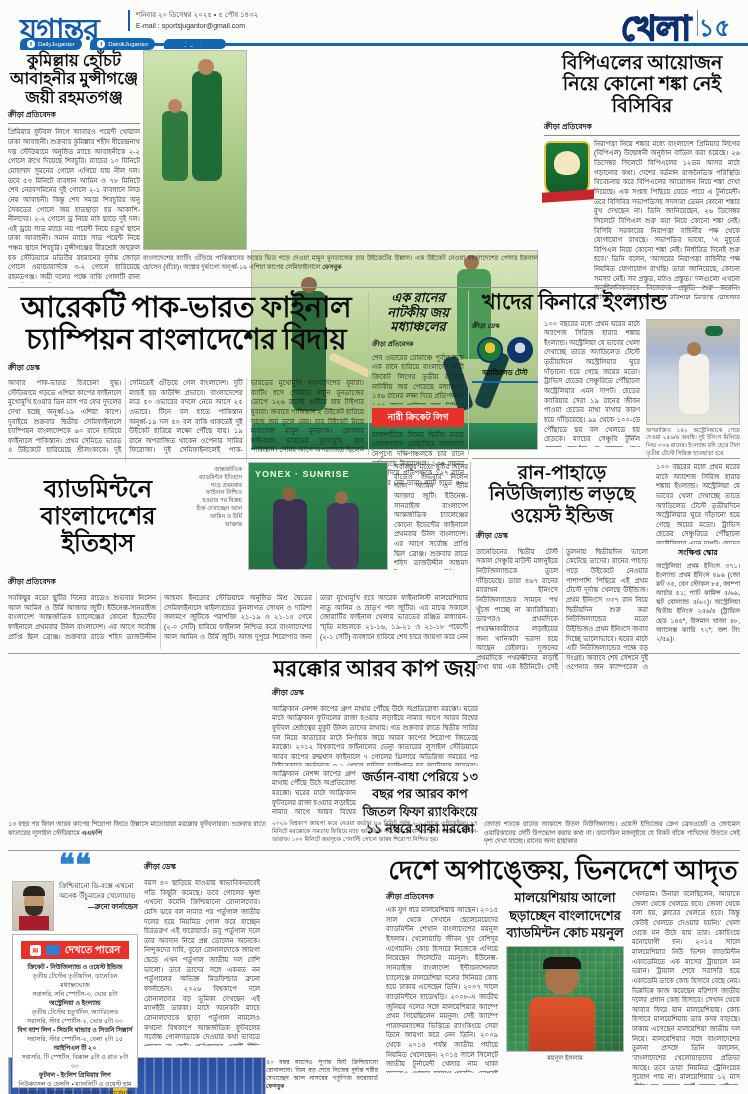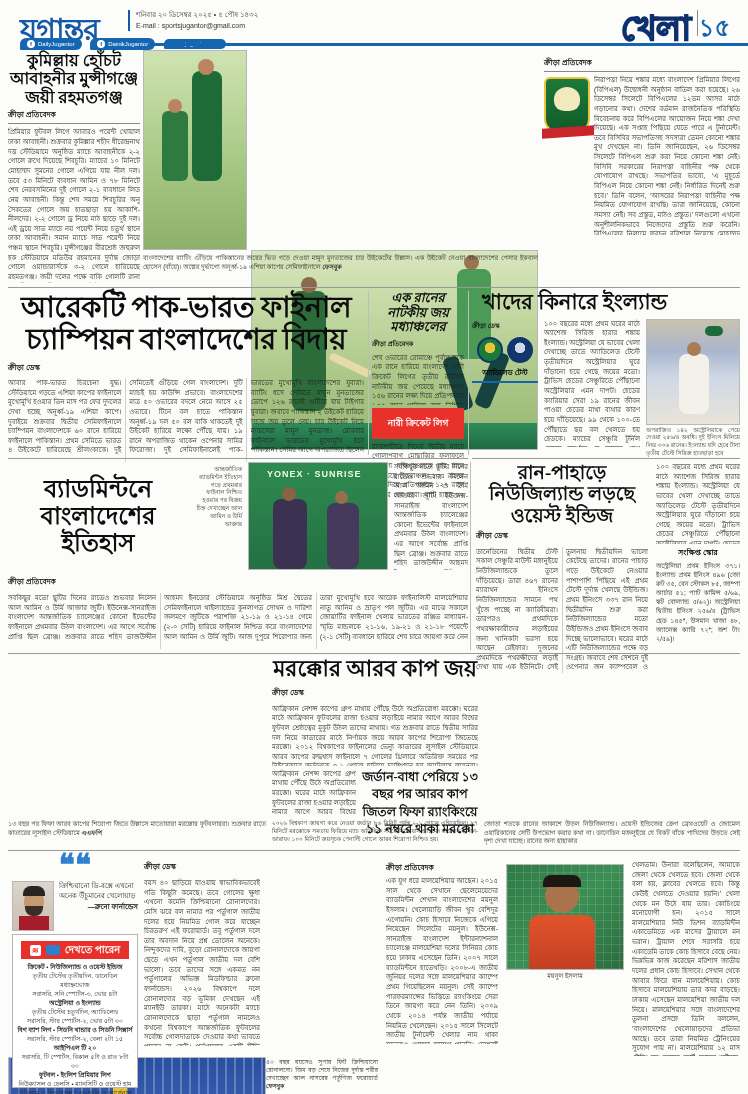--- a/index.html
+++ b/index.html
@@ -96,20 +96,21 @@
     <div class="abs" style="left:198px; top:105px; width:16px; height:55px; background:#16433f; border-radius:5px; transform:rotate(-18deg);"></div>
     <div class="abs" style="left:232px; top:100px; width:16px; height:58px; background:#16433f; border-radius:5px; transform:rotate(22deg);"></div>
     <div class="abs" style="left:0; bottom:0; width:100%; height:26px; background:linear-gradient(180deg,#2f8c5a,#1d6b41);"></div>
   </div>
   <div class="abs cap" style="left:143px; top:254px; width:395px;">
     <span>বাংলাদেশের ব্যাটিং গুঁড়িয়ে পাকিস্তানের জয়ের ভিত গড়ে দেওয়া মামুন মুনতাজের চার উইকেটের উল্লাস। এক উইকেট নেওয়া বাংলাদেশের পেসার ইকবাল হোসেন (বাঁয়ে)। অল্পের দুর্ভাগ্যে অনূর্ধ্ব-১৯ এশিয়া কাপের সেমিফাইনালে</span>
     <span class="credit">ফেসবুক</span>
   </div>
 
   <div class="abs" style="left:544px; top:52px; width:196px; height:232px;">
+    <div class="hl" style="font-size:19px;">বিপিএলের আয়োজন নিয়ে কোনো শঙ্কা নেই বিসিবির</div>
     <div class="byline" style="margin-top:3px;">ক্রীড়া প্রতিবেদক</div>
     <div style="position:relative;">
       <div style="float:left; width:46px; height:56px; margin:2px 4px 2px 0; background:linear-gradient(180deg,#1c7a3a,#115c2a); border:2px solid #e8c53a; border-radius:6px 6px 14px 14px; position:relative;">
         <div style="position:absolute; left:8px; top:8px; width:26px; height:24px; background:#f2e9bf; border-radius:50% 50% 40% 40%;"></div>
         <div style="position:absolute; left:-4px; bottom:-6px; width:52px; height:10px; background:#c8252c; transform:skewY(-4deg);"></div>
       </div>
       <div class="bodytx" style="height:160px; overflow:hidden;">নিরাপত্তা নিয়ে শঙ্কার মধ্যে বাংলাদেশ প্রিমিয়ার লিগের (বিপিএল) উদ্বোধনী অনুষ্ঠান বাতিল করা হয়েছে। ২৬ ডিসেম্বর সিলেটে বিপিএলের ১২তম আসর মাঠে গড়ানোর কথা। দেশের বর্তমান রাজনৈতিক পরিস্থিতি বিবেচনায় করে বিপিএলের আয়োজন নিয়ে শঙ্কা দেখা দিয়েছে। এক সপ্তাহ পিছিয়ে যেতে পারে এ টুর্নামেন্ট। তবে বিসিবির সভাপতিসহ সদস্যরা তেমন কোনো শঙ্কার মুখ দেখছেন না। তিনি জানিয়েছেন, ২৬ ডিসেম্বর সিলেটে বিপিএল শুরু করা নিয়ে কোনো শঙ্কা নেই। বিসিবি সরকারের নিরাপত্তা বাহিনীর পক্ষ থেকে যোগাযোগ রাখছে। সভাপতির ভাষ্যে, ‘এ মুহূর্তে বিপিএল নিয়ে কোনো শঙ্কা নেই। নির্ধারিত দিনেই শুরু হবে।’ তিনি বলেন, ‘আসরের নিরাপত্তা বাহিনীর পক্ষ নিয়মিত যোগাযোগ রাখছি। তারা জানিয়েছে, কোনো সমস্যা নেই। সব প্রস্তুত, মাঠও প্রস্তুত।’ দলগুলো এখনো অনুশীলনিকভাবে নিজেদের প্রস্তুতি শুরু করেনি। বিপিএলের নিলামে ফরচুন বরিশাল নিয়েছে মোহাম্মদ নাঈম, তানজিদ হাসান, মুশফিক হাসান ও মাহমুদুল হাসানদের অনেক অনুশীলন করেছেন। এদিকে বিশাল হোসেন খেলছেন অস্ট্রেলিয়ার বিগ ব্যাশ লিগে। তিনি বিপিএলে খেলবেন না। রাইটিংয়ে নব কেটি ২০ লাখ টাকায় বিক্রি হওয়া মোহাম্মদদের রহমত খেলছেন আইপিএল টি ২০। আসমিরা আহমেদও পেয়েছে। বিপিএল নিয়ে টি ২০ বিশ্বকাপের প্রস্তুতি শুরু করেছে হবে বিসিবি।</div>
     </div>
   </div>
 
@@ -119,21 +120,21 @@
     <div class="hl" style="font-size:29px; letter-spacing:-0.5px;">আরেকটি পাক-ভারত ফাইনাল চ্যাম্পিয়ন বাংলাদেশের বিদায়</div>
     <div class="byline" style="width:80px; border-bottom:none; margin:4px 0 0 0;">ক্রীড়া ডেস্ক</div>
     <div class="bodytx cols3" style="height:84px; overflow:hidden; margin-top:2px;">আবার পাক-ভারত চিরচেনা যুদ্ধ। স্টেডিয়ামে গড়তে এশিয়া কাপের ফাইনালে মুখোমুখি হওয়ার তিন মাস পর ফের দুদলের দেখা হচ্ছে অনূর্ধ্ব-১৯ এশিয়া কাপে। দুবাইয়ে শুক্রবার দ্বিতীয় সেমিফাইনালে চ্যাম্পিয়ন বাংলাদেশকে ৬০ রানে হারিয়ে ফাইনালে পাকিস্তান। প্রথম সেমিতে ভারত ৪ উইকেটে হারিয়েছে শ্রীলংকাকে। দুই সেমিতেই গুঁড়িয়ে গেল বাংলাদেশ। দুটি ম্যাচই হয় কাউন্সি প্রভাবে। বাংলাদেশের মাত্র ৫০ ওভারের বদলে নেমে আসে ২৫ ওভারে। টিনে বল হাতে পাকিস্তান অনূর্ধ্ব-১৯ দল ৫০ বল বাকি থাকতেই দুই উইকেট হারিয়ে লক্ষ্যে পৌঁছে যায়। ১৯ রানে অপরাজিত থাকেন ওপেনার সামির ফিরোজা। দুই সেমিফাইনালেই পাক-ভারতের মুখোমুখি বাংলাদেশের যুবারা। ব্যাটিং ধসে সেমিতে মামুন মুনতাজের তোপে ১২৬ রানেই গুটিয়ে যায় টাইগার যুবারা। জবাবে পাকিস্তান ২ উইকেট হারিয়ে সহজ জয় তুলে নেয়। চার উইকেট নিয়ে ম্যাচসেরা মামুন মুনতাজ। রোববার ফাইনালে ভারতের মুখোমুখি হবে পাকিস্তান। সেমির আগে অপরাজিত ছিলেন বাংলাদেশের যুবারা। সবশেষ আসরে ভারতকে হারিয়েই চ্যাম্পিয়ন হয়েছিল বাংলাদেশ। এবার শিরোপা ধরে রাখা হলো না। বিদায়ের পরও অবশ্য প্রাপ্তি কম নয়, দুই পেসার ইকবাল হোসেন ও আল ফাহাদ নজর কেড়েছেন সবার।</div>
   </div>
   <div class="abs vline" style="left:368px; top:291px; height:164px;"></div>
 
   <div class="abs" style="left:372px; top:291px; width:92px; height:164px;">
     <div class="hl" style="font-size:13px;font-style:italic;">এক রানের নাটকীয় জয় মধ্যাঞ্চলের</div>
     <div class="byline" style="font-size:6.5px; border-bottom:none; margin:2px 0 1px 0;">ক্রীড়া প্রতিবেদক</div>
     <div class="bodytx" style="height:52px; overflow:hidden;">শেষ ওভারের রোমাঞ্চে পূর্বাঞ্চলকে এক রানে হারিয়ে বাংলাদেশ নারী ক্রিকেট লিগের তৃতীয় রাউন্ডে নাটকীয় জয় পেয়েছে মধ্যাঞ্চল। ১৫৬ রানের লক্ষ্য দিয়ে প্রতিপক্ষকে ১৫৫ রানে থামিয়ে জয় নিশ্চিত করে সুলতানারা।</div>
-    <div class="redband" style="font-size:9px; padding:8px 0; margin:3px 0;">নারী ক্রিকেট লিগ</div>
+    <div class="redband" style="font-size:9px; padding:2px 0; margin:3px 0;">নারী ক্রিকেট লিগ</div>
     <div class="bodytx" style="height:56px; overflow:hidden;">রাজশাহীতে দিনের দ্বিতীয় ম্যাচে গোলাপবাগ মোছাব্বির ফলাফলে নৈপুণ্যে দক্ষিণাঞ্চলকে চার রানে হারিয়েছে উত্তরাঞ্চল। ১৩৫ রানের লক্ষ্য দিয়ে প্রতিপক্ষকে ১২৭ রানে থামিয়ে দেয় তারা। ব্যাট হাতে ৪০ রান ও বল হাতে তিন উইকেট নিয়ে ম্যাচসেরা হন শারমিন সুলতানা। আগামীকাল চতুর্থ রাউন্ডের খেলা শুরু হবে।</div>
   </div>
   <div class="abs vline" style="left:468px; top:291px; height:164px;"></div>
 
   <div class="abs" style="left:472px; top:291px; width:268px; height:164px;">
     <div class="hl" style="font-size:21px; text-align:left; padding-left:10px;">খাদের কিনারে ইংল্যান্ড</div>
     <div style="display:flex; margin-top:4px; gap:6px;">
       <div style="width:66px; flex:none;">
         <div class="byline" style="font-size:6.5px; border-bottom:none;">ক্রীড়া ডেস্ক</div>
         <div style="text-align:center; margin-top:2px;">
@@ -155,21 +156,21 @@
   </div>
 
   <div class="abs hline" style="left:8px; width:460px; top:458px;"></div>
   <div class="abs hline" style="left:472px; right:8px; top:458px;"></div>
 
   <div class="abs" style="left:8px; top:462px; width:460px; height:188px;">
     <div style="display:flex; gap:6px;">
       <div class="hl" style="width:180px; flex:none; font-size:24px; padding-top:14px;">ব্যাডমিন্টনে বাংলাদেশের ইতিহাস</div>
       <div class="cap" style="width:48px; flex:none; font-size:5.8px; text-align:right; padding-top:4px;">আন্তর্জাতিক ব্যাডমিন্টন ইতিহাস গড়ে প্রথমবার ফাইনাল নিশ্চিত হওয়ার পর বিজয় চিহ্ন দেখাচ্ছেন আল আমিন ও উর্মি আক্তার</div>
       <div class="photo" style="width:140px; height:108px; flex:none; background:linear-gradient(180deg,#2e8b4f 0%,#247043 100%);">
-        <div class="abs" style="left:18px; top:6px; color:#eafbe9; font-weight:bold; font-size:9px; letter-spacing:1px;">YONEX · SUNRISE</div>
+        <div class="abs" style="left:6px; top:6px; color:#eafbe9; font-weight:bold; font-size:9px; letter-spacing:1px;">YONEX · SUNRISE</div>
         <div class="abs" style="left:24px; top:36px; width:34px; height:70px; background:#3b3150; border-radius:8px;"></div>
         <div class="abs" style="left:33px; top:24px; width:14px; height:14px; background:#8a6244; border-radius:50%;"></div>
         <div class="abs" style="left:78px; top:40px; width:32px; height:66px; background:#45395c; border-radius:8px;"></div>
         <div class="abs" style="left:86px; top:28px; width:13px; height:13px; background:#96704c; border-radius:50%;"></div>
       </div>
       <div class="bodytx" style="flex:1; height:108px; overflow:hidden;">সবকিছুর মতো ছুটির দিনের রাতেও শুভবার নিলেন আল আমিন ও উর্মি আক্তার জুটি। ইউনেক্স-সানরাইজ বাংলাদেশ আন্তর্জাতিক চ্যালেঞ্জের কোনো ইভেন্টের ফাইনালে প্রথমবার উঠল বাংলাদেশ। এর আগে সর্বোচ্চ প্রাপ্তি ছিল ব্রোঞ্জ। শুক্রবার রাতে শহিদ তাজউদ্দীন আহমদ ইনডোর স্টেডিয়ামে অনুষ্ঠিত মিশ্র দ্বৈতের সেমিফাইনালে থাইল্যান্ডের কুনলাগত সোথন ও দারিশা জলমণে জুটিকে পরাশক্তি ২১-১৯ ও ২১-১৪ গেমে (২-০ সেটি) হারিয়ে ফাইনাল নিশ্চিত করে বাংলাদেশের আল আমিন ও উর্মি জুটি। আজ দুপুরে শিরোপার জন্য তারা মুখোমুখি হবে আরেক ফাইনালিস্ট মালয়েশিয়ার নাতু আনিম ও ভ্রাতৃণ পল জুটির। এর মাঝে সকালে জোয়ার্টির ফাইনাল খেলায় ভারতের রঞ্জিত মাধ্যায়ন-স্মৃতি মান্ডলকে ২১-১৬, ১৯-২১ ও ২১-১৮ পয়েন্টে (২-১ সেটি) ব্যবধানে হারিয়ে শেষ চারে জায়গা করে নেন আল আমিন ও উর্মি জুটি। খেলা শেষে উর্মি আক্তার বলেন, ‘সকালেই আমি বলেছিলাম, আমরা চ্যাম্পিয়ন হতে চাই। সেই লক্ষ্যের দিকে আরেক ধাপ এগিয়ে নিশ্চিত করেছি। আজ আল আমিনের সঙ্গে জুটি নিয়ে আমি খুশি। ফাইনালে জিতে ইতিহাস লিখে রাখতে চাই।’</div>
     </div>
     <div class="byline" style="width:90px; border-bottom:none; margin-top:4px;">ক্রীড়া প্রতিবেদক</div>
     <div class="bodytx cols3" style="height:56px; overflow:hidden;">সবকিছুর মতো ছুটির দিনের রাতেও শুভবার নিলেন আল আমিন ও উর্মি আক্তার জুটি। ইউনেক্স-সানরাইজ বাংলাদেশ আন্তর্জাতিক চ্যালেঞ্জের কোনো ইভেন্টের ফাইনালে প্রথমবার উঠল বাংলাদেশ। এর আগে সর্বোচ্চ প্রাপ্তি ছিল ব্রোঞ্জ। শুক্রবার রাতে শহিদ তাজউদ্দীন আহমদ ইনডোর স্টেডিয়ামে অনুষ্ঠিত মিশ্র দ্বৈতের সেমিফাইনালে থাইল্যান্ডের কুনলাগত সোথন ও দারিশা জলমণে জুটিকে পরাশক্তি ২১-১৯ ও ২১-১৪ গেমে (২-০ সেটি) হারিয়ে ফাইনাল নিশ্চিত করে বাংলাদেশের আল আমিন ও উর্মি জুটি। আজ দুপুরে শিরোপার জন্য তারা মুখোমুখি হবে আরেক ফাইনালিস্ট মালয়েশিয়ার নাতু আনিম ও ভ্রাতৃণ পল জুটির। এর মাঝে সকালে জোয়ার্টির ফাইনাল খেলায় ভারতের রঞ্জিত মাধ্যায়ন-স্মৃতি মান্ডলকে ২১-১৬, ১৯-২১ ও ২১-১৮ পয়েন্টে (২-১ সেটি) ব্যবধানে হারিয়ে শেষ চারে জায়গা করে নেন আল আমিন ও উর্মি জুটি। খেলা শেষে উর্মি আক্তার বলেন, ‘সকালেই আমি বলেছিলাম, আমরা চ্যাম্পিয়ন হতে চাই। সেই লক্ষ্যের দিকে আরেক ধাপ এগিয়ে নিশ্চিত করেছি। আজ আল আমিনের সঙ্গে জুটি নিয়ে আমি খুশি। ফাইনালে জিতে ইতিহাস লিখে রাখতে চাই।’</div>
   </div>
@@ -261,26 +262,28 @@
     <div class="byline" style="border-bottom:none; margin-top:3px;">ক্রীড়া ডেস্ক</div>
     <div class="bodytx" style="height:168px; overflow:hidden;">বয়স ৪০ ছাড়িয়ে যাওয়ায় স্বাভাবিকভাবেই গতি কিছুটা কমেছে। তবে গোলের ক্ষুধা এখনো কমেনি ক্রিশ্চিয়ানো রোনালদোর। মেসি ঝরে বল নামার পর পর্তুগাল জাতীয় দলের হয়ে নিয়মিত গোল করে যাচ্ছেন চিরতরুণ এই ফরোয়ার্ড। তবু পর্তুগাল দলে তার অবদান নিয়ে প্রশ্ন তোলেন অনেকে। নিন্দুকদের দাবি, বুড়ো রোনালদোকে জায়গা ছেড়ে এখন পর্তুগাল জাতীয় দল বেশি ভালো। তবে তাদের সঙ্গে একমত নন পর্তুগালের অভিজ্ঞ মিডফিল্ডার ব্রুনো ফার্নান্ডেস। ২০২৬ বিশ্বকাপে দলে রোনালদোর বড় ভূমিকা দেখছেন এই ম্যানইউ তারকা। মাঠে অনেকটা ম্যাচে রোনালদোকে ছাড়া পর্তুগাল নামলেও কখনো বিশ্বকাপে আন্তর্জাতিক ফুটবলের সর্বোচ্চ গোলদাতাকে দেওয়ার কথা ভাবতে পারেন না কেউ। পর্তুগালের একটি টিভি চ্যানেলকে দেওয়া সাক্ষাৎকারে ফার্নান্ডেস বলেছেন, ‘ক্রিশ্চিয়ানো ডি-বক্সে এখনো অনেক উঁচুমানের খেলোয়াড়। যে কোনো মুহূর্তে তিনি ব্যবধান গড়ে দিতে পারেন। তাকে ঠেকাতে প্রতিপক্ষের ডিফেন্ডারদের বাড়তি খাটতে হয়। অন্যদের জন্য জায়গা তৈরি হয়। ক্রিশ্চিয়ানো দলে বিশেষ কিছু যোগ করেন। আমাদের ভাবতে হবে কীভাবে তাকে ব্যবহার করে বেশি লাভবান হওয়া যায়।’</div>
   </div>
 
   <div class="abs cap" style="left:266px; top:1058px; width:112px; font-size:6px;">
     <span>৪০ বছর বয়সেও সুপার ফিট ক্রিশ্চিয়ানো রোনালদো। জিম বড় শেষে নিজের দুর্দান্ত শরীর দেখাচ্ছেন আল নাসরের পর্তুগিজ ফরোয়ার্ড</span>
     <span class="credit">ফেসবুক</span>
   </div>
 
   <div class="abs" style="left:386px; top:856px; width:354px; height:232px;">
+    <div class="hl" style="font-size:26px;">দেশে অপাঙ্ক্তেয়, ভিনদেশে আদৃত</div>
     <div style="display:flex; gap:8px; margin-top:4px;">
       <div style="width:112px; flex:none;">
         <div class="byline" style="border-bottom:none; margin:0;">ক্রীড়া প্রতিবেদক</div>
         <div class="bodytx" style="height:168px; overflow:hidden;">এক যুগ ধরে মালয়েশিয়ায় আছেন। ২০১৫ সাল থেকে সেখানে ছেলেমেয়েদের ব্যাডমিন্টন শেখান বাংলাদেশের ময়নুল ইসলাম। খেলোয়াড়ি জীবন খুব বেশিদূর এগোয়নি। কোচ হিসাবে নিজেকে এগিয়ে নিয়েছেন সিলেটের ময়নুল। ইউনেক্স-সানরাইজ বাংলাদেশ ইন্টারন্যাশনাল চ্যালেঞ্জে মালয়েশিয়া দলের সিনিয়র কোচ হয়ে ঢাকায় এসেছেন তিনি। ২০০৭ সালে ব্যাডমিন্টনে হাতেখড়ি। ২০০৮-এ জাতীয় জুনিয়র দলের সঙ্গে মালয়েশিয়ার ক্যাম্পে প্রথম গিয়েছিলেন ময়নুল। সেই ক্যাম্পে পারফরম্যান্সের ভিত্তিতে র‍্যাংকিংয়ে সেরা তিনে জায়গা করে নেন তিনি। ২০০৯ থেকে ২০১৪ পর্যন্ত জাতীয় পর্যায়ে নিয়মিত খেলেছেন। ২০১৫ সালে সিলেটে জাতীয় টুর্নামেন্ট খেলার নাম থাকা সত্ত্বেও খেলার সুযোগ পাননি। দেশেরই শেষ হয়ে যায় তার ক্যারিয়ার। সেই দুঃসহ স্মৃতি এখনো বয়ে বেড়ান ময়নুল, ‘ন্যাশনাল টুর্নামেন্ট ছিল ২০১৫তে, সিলেটে। তখন আমাকে খেলতে দেওয়া হয়নি। আমার নাম ছিল ফিক্সচারে। সব কিছু ঠিক ছিল। তবু স্থানীয় কর্তারা আমাকে খেলতে দেননি। তখন আমি ভীষণ কষ্টের ক্লাবের হয়ে</div>
       </div>
       <div style="width:118px; flex:none;">
+        <div class="subhead">মালয়েশিয়ায় আলো ছড়াচ্ছেন বাংলাদেশের ব্যাডমিন্টন কোচ ময়নুল</div>
         <div class="photo" style="width:118px; height:106px; margin-top:4px; background:linear-gradient(135deg,#2f7a46 0%,#3c8f54 50%,#2a6b3d 100%);">
           <div class="abs" style="left:0; top:0; width:100%; height:100%; background:repeating-linear-gradient(0deg, rgba(255,255,255,0.12) 0 1px, transparent 1px 8px), repeating-linear-gradient(90deg, rgba(255,255,255,0.12) 0 1px, transparent 1px 8px);"></div>
           <div class="abs" style="left:38px; top:14px; width:34px; height:34px; background:#a9744c; border-radius:50%;"></div>
           <div class="abs" style="left:36px; top:10px; width:38px; height:12px; background:#1c1713; border-radius:8px 8px 0 0;"></div>
           <div class="abs" style="left:22px; top:50px; width:66px; height:56px; background:linear-gradient(180deg,#e0542c,#c23f22); border-radius:10px 10px 0 0;"></div>
         </div>
         <div class="cap" style="text-align:center; margin-top:2px;">ময়নুল ইসলাম</div>
       </div>
       <div class="bodytx" style="flex:1; height:196px; overflow:hidden;">খেলতাম। উনারা বলেছিলেন, আমাকে জেলা থেকে খেলতে হবে। জেলা থেকে বলা হয়, ক্লাবের খেলতে হবে। কিন্তু কেউই খেলতে দেওয়ার হয়নি।’ খেলা থেকে মন উঠে যায় তার। কোচিংয়ে মনোযোগী হন। ২০১৫ সালে মালয়েশিয়ার নিউ ভিশন ব্যাডমিন্টন একাডেমিতে এক মাসের ট্রায়ালে মন ভরান। ট্রায়াল শেষে সরাসরি হয়ে একাডেমি তাকে কোচ হিসাবে বেছে নেয়। ভিন্নভিন্ন কাজ করেছেন মরিশাস জাতীয় দলের প্রধান কোচ হিসাবে। সেখান থেকে আবার ফিরে যান মালয়েশিয়ায়। কোচ হিসাবে মালয়েশিয়ায় তার কদর বাড়ছে। ঢাকায় এসেছেন মালয়েশিয়া জাতীয় দল নিয়ে। মালয়েশিয়ার সঙ্গে বাংলাদেশের তুলনা প্রসঙ্গে তিনি বললেন, ‘বাংলাদেশের খেলোয়াড়দের প্রতিভা আছে। তবে তারা নিয়মিত ট্রেনিংয়ের সুযোগ পায় না। মালয়েশিয়ায় ১২ মাস ট্রেনিং হয়। ভালো কোর্ট, ভালো পার্টনার, ভালো প্রোগ্রাম আছে। পার্সোনাল এনার্জেট।’ তার ইচ্ছা, ‘বাংলাদেশ থেকে ভালো প্রস্তাব পেলে অবশ্যই কাজ করব। দেশের জন্য কাজ করতে চায় না এমন মানুষ খুব কমই আছে।’ ময়নুল অবশ্য প্রথম নন। এর আগেও ব্যাডমিন্টন কোচ হিসাবে বাইরে কাজ করেছেন বাংলাদেশের নিখিল চন্দ্র ধর।</div>
     </div>

